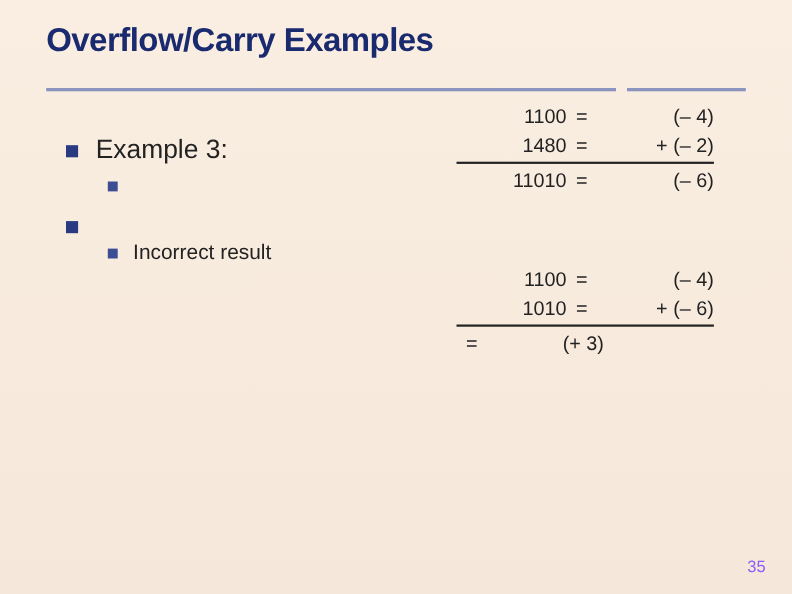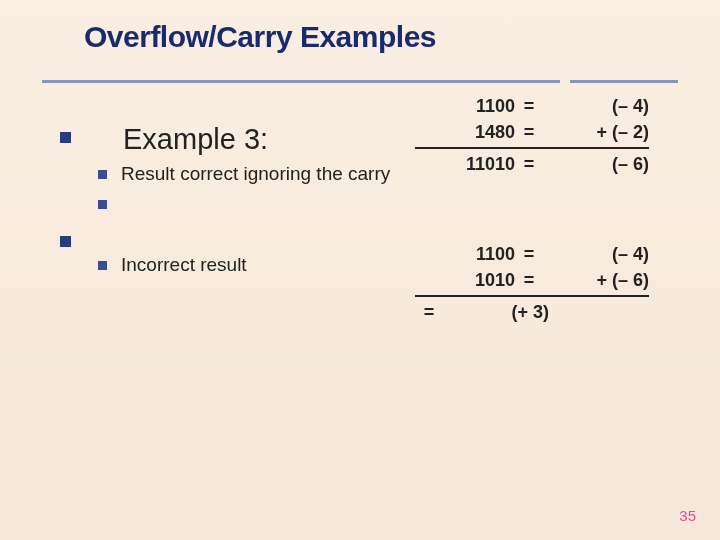--- a/index.html
+++ b/index.html
@@ -10,21 +10,20 @@
     font-family: Verdana, Geneva, sans-serif;
     position: relative;
     overflow: hidden;
   }
   .title {
     font-size: 30px;
     font-weight: bold;
     color: #1a2a6e;
     padding: 20px 0 0 42px;
     letter-spacing: -0.5px;
-    margin-left: 42px;
   }
   .title-underline-row {
     position: relative;
     margin-top: 26px;
     height: 3px;
   }
   .title-underline-left {
     position: absolute;
     left: 42px;
     width: 518px;
@@ -57,42 +56,40 @@
   }
   .sq-small {
     width: 9px;
     height: 9px;
     background: #3d4d94;
     flex-shrink: 0;
     margin-top: 8px;
     margin-right: 14px;
   }
   .ex-heading {
-    font-size: 29px;
+    font-size: 24px;
     color: #222;
-    margin-left: 36px;
   }
   .sub-list {
     margin-left: 38px;
     margin-top: 4px;
   }
   .sub-text {
     font-size: 19px;
     color: #222;
     max-width: 290px;
     line-height: 1.25;
   }
   .example-block {
     margin-bottom: 18px;
   }
   .calc-table {
     position: absolute;
     font-size: 18px;
     color: #222;
-    font-weight: bold;
   }
   .calc-table.top { top: 10px; left: 415px; }
   .calc-table.bottom { top: 158px; left: 415px; }
   .calc-row {
     display: flex;
     align-items: baseline;
     line-height: 1.45;
   }
   .col-bin { width: 100px; text-align: right; }
   .col-eq { width: 28px; text-align: center; }
@@ -100,44 +97,40 @@
   .calc-sep {
     border-top: 2px solid #222;
     margin: 2px 0 2px 0;
     width: 234px;
   }
   .pagenum {
     position: absolute;
     bottom: 16px;
     right: 24px;
     font-size: 15px;
-    color: #ec4899;
+    color: #8b5cf6;
   }
 </style>
 </head>
 <body>
 
 <div class="title">Overflow/Carry Examples</div>
 <div class="title-underline-row">
   <div class="title-underline-left"></div>
   <div class="title-underline-right"></div>
 </div>
 
 <div class="content">
 
   <div class="example-block">
     <div class="bullet-row">
       <div class="sq-large"></div>
       <div class="ex-heading">Example 3:</div>
     </div>
     <div class="sub-list">
-      <div class="bullet-row">
-        <div class="sq-small"></div>
-        <div class="sub-text">Result correct ignoring the carry</div>
-      </div>
       <div class="bullet-row">
         <div class="sq-small"></div>
       </div>
     </div>
   </div>
 
   <div class="example-block">
     <div class="bullet-row">
       <div class="sq-large"></div>
     </div>

